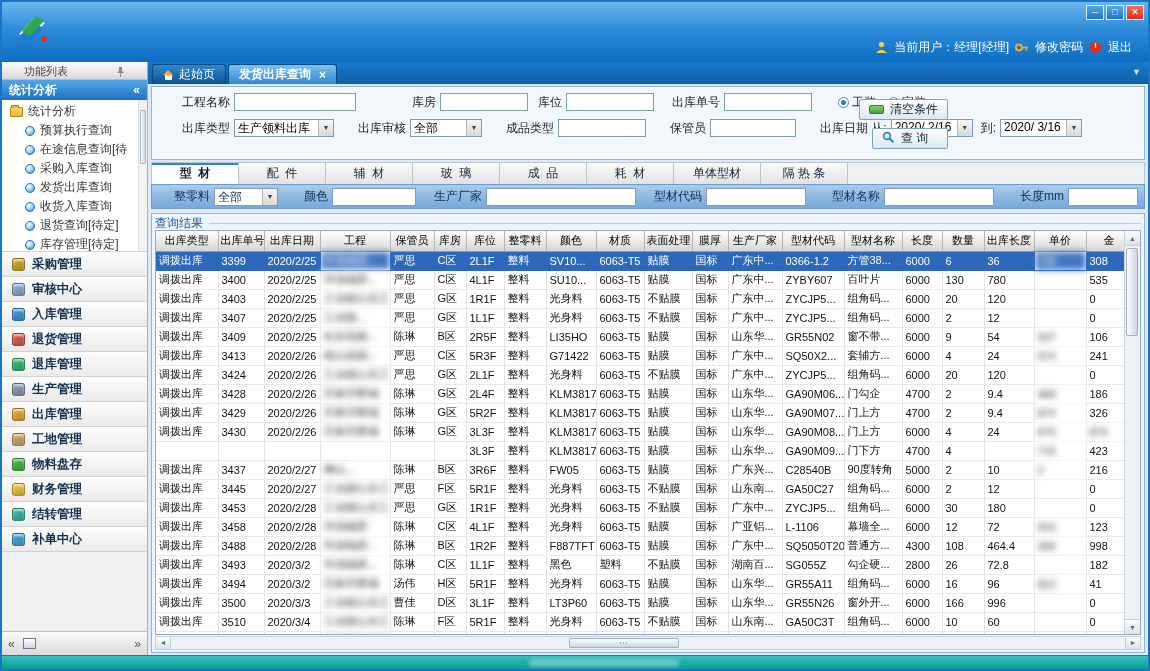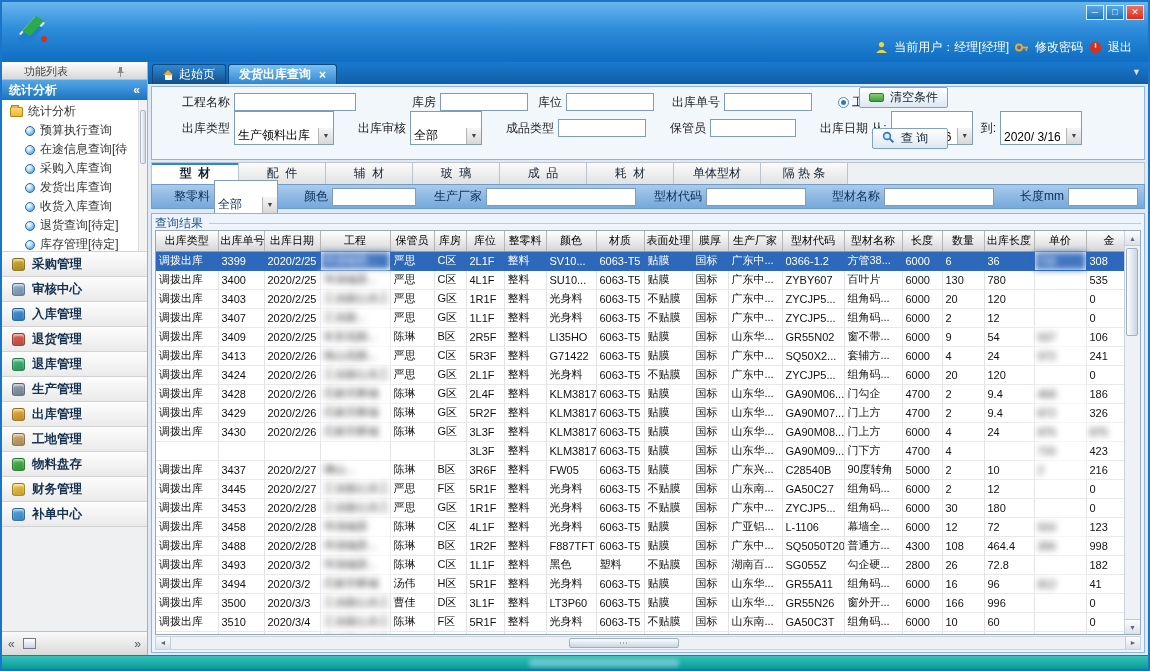--- a/index.html
+++ b/index.html
@@ -54,27 +54,27 @@
   .home-ic::after{content:"";position:absolute;left:2px;top:5px;width:7px;height:5px;background:#fdf6e8}
   .strip-arrow{position:absolute;right:7px;top:5px;color:#cfe6fa;font-size:9px;cursor:pointer}
 
   
   .querypanel{height:74px;flex:0 0 74px;margin:2px 3px 0 3px;background:#f2f7fc;border:1px solid #8fb6da;position:relative;padding:2px 6px 0 6px}
   .gtitle{display:flex;align-items:center;gap:6px;color:#1d4f86;height:14px}
   .gtitle::after{content:"";flex:1;height:1px;background:#b7d0e6}
   .qrow{display:flex;align-items:center;height:26px;padding-left:24px}
   .ql{color:#222;white-space:nowrap;margin-right:4px}
   .qi{height:18px;border:1px solid #7f9db9;background:#fff;font:12px "Liberation Sans",sans-serif;padding:0 2px}
-  .fselect{display:inline-flex;align-items:flex-end;height:34px;border:1px solid #7f9db9;background:#fff;cursor:pointer}
+  .fselect{display:inline-flex;align-items:flex-start;height:18px;border:1px solid #7f9db9;background:#fff;cursor:pointer}
   .fselect .ft{padding:0 3px;white-space:nowrap;flex:1;overflow:hidden}
   .fselect .fa{width:15px;height:16px;flex:0 0 15px;background:linear-gradient(#f6f6f6,#d8d8d8);border-left:1px solid #b5b5b5;text-align:center;font-size:7px;line-height:16px;color:#444}
   .radio{width:11px;height:11px;border:1px solid #5a87b5;border-radius:50%;background:#fff;display:inline-block;position:relative;margin:0 3px 0 0;cursor:pointer}
   .radio.on::after{content:"";position:absolute;left:2px;top:2px;right:2px;bottom:2px;background:#2f78c8;border-radius:50%}
   .btn{position:absolute;display:flex;align-items:center;gap:6px;height:21px;padding:0 9px;background:linear-gradient(#ffffff,#dde8f2);border:1px solid #7ba2c8;border-radius:2px;color:#123;cursor:pointer;white-space:nowrap}
-  .btn-clear{top:0;right:196px}
+  .btn-clear{top:12px;right:196px}
   .btn-query{top:41px;right:196px;width:76px}
   .ic-eraser{width:15px;height:9px;background:linear-gradient(#8ad06e,#3f9f3f);border:1px solid #2e7d32;border-radius:2px;flex:0 0 15px}
   .ml56{margin-left:56px}.ml18{margin-left:18px}.ml14{margin-left:24px}.ml26{margin-left:26px}.ml10{margin-left:10px}.ml8{margin-left:8px}
 
   
   .mattabs{height:22px;flex:0 0 22px;margin:2px 3px 0 3px;display:flex;background:#eef1f4;border:1px solid #b9c6d2;border-bottom:none}
   .mtab{flex:0 0 87px;display:flex;align-items:center;justify-content:center;border-right:1px solid #b9c6d2;background:linear-gradient(#fbfbfb,#e2e2e2);color:#123;cursor:pointer;white-space:pre}
   .mtab.active{background:#fff;font-weight:bold;box-shadow:inset 0 2px 0 #2f87d2}
 
   
@@ -235,20 +235,24 @@
             <span class="sec-ic" style="background: linear-gradient(160deg, rgb(202, 164, 106) 20%, rgba(0, 0, 0, 0.18)) rgb(202, 164, 106);"></span>
             <span>工地管理</span>
           </div>
           <div class="sec">
             <span class="sec-ic" style="background: linear-gradient(160deg, rgb(72, 176, 72) 20%, rgba(0, 0, 0, 0.18)) rgb(72, 176, 72);"></span>
             <span>物料盘存</span>
           </div>
           <div class="sec">
             <span class="sec-ic" style="background: linear-gradient(160deg, rgb(232, 192, 62) 20%, rgba(0, 0, 0, 0.18)) rgb(232, 192, 62);"></span>
             <span>财务管理</span>
+          </div>
+          <div class="sec">
+            <span class="sec-ic" style="background: linear-gradient(160deg, rgb(60, 179, 161) 20%, rgba(0, 0, 0, 0.18)) rgb(60, 179, 161);"></span>
+            <span>结转管理</span>
           </div>
           <div class="sec">
             <span class="sec-ic" style="background: linear-gradient(160deg, rgb(74, 159, 216) 20%, rgba(0, 0, 0, 0.18)) rgb(74, 159, 216);"></span>
             <span>补单中心</span>
           </div>
         </div>
       <div class="sb-footer">
         <span class="g">«</span>
         <span class="mini-ic"></span>
         <span class="g right">»</span>

